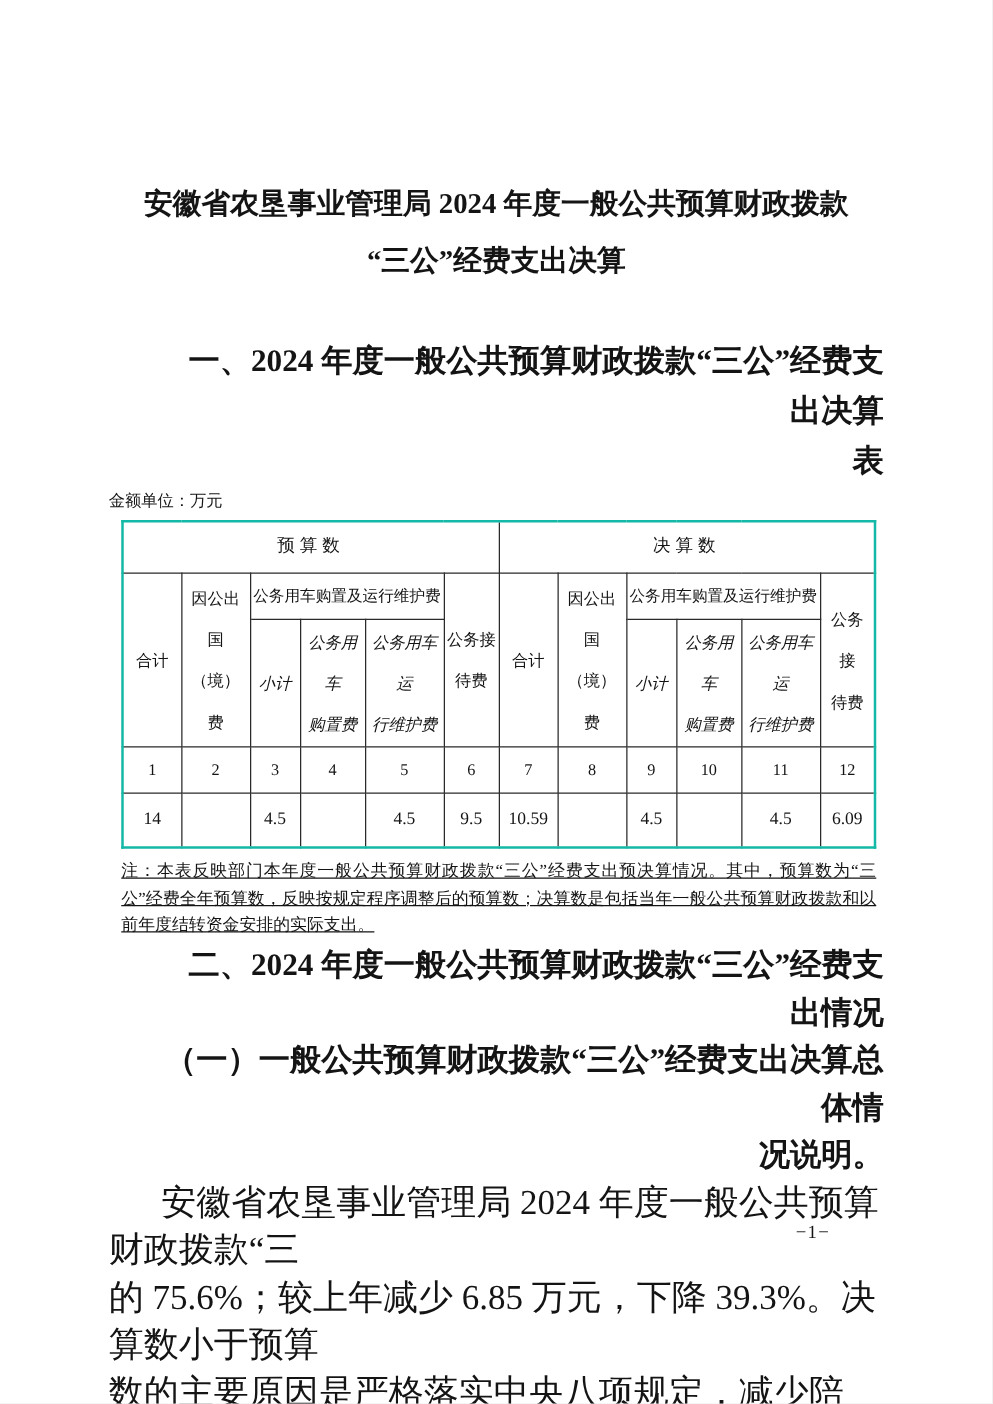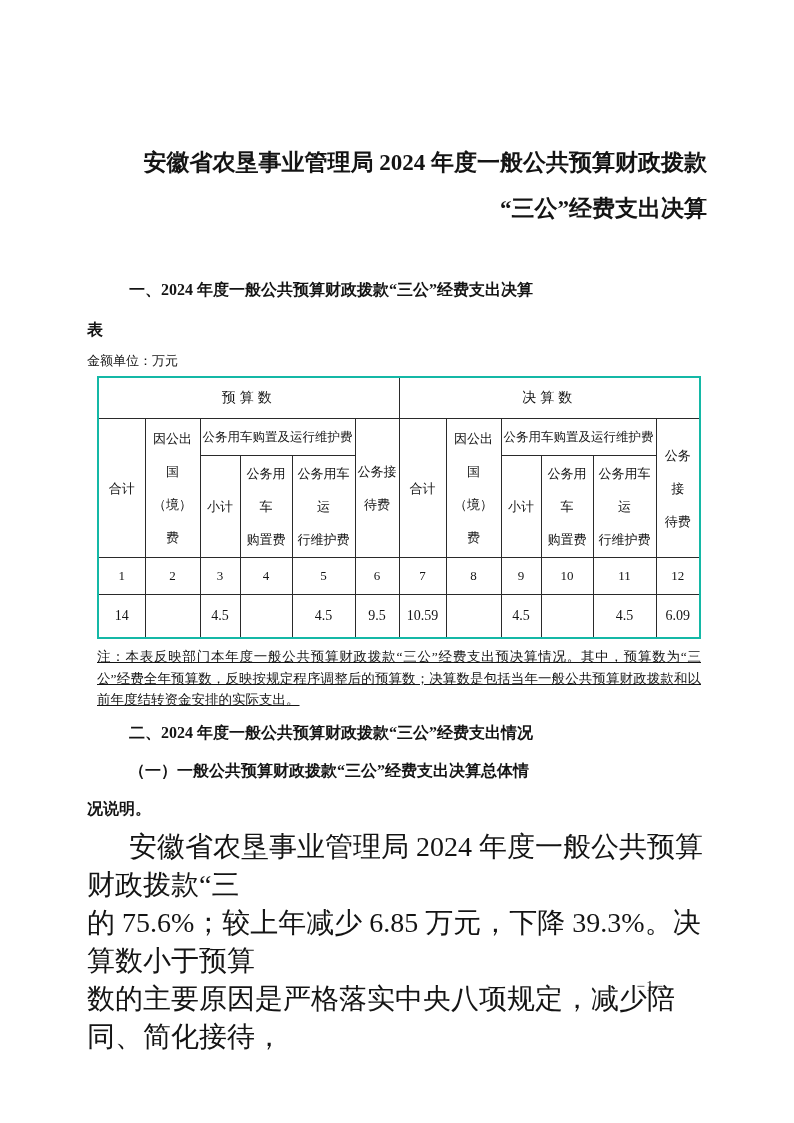--- a/index.html
+++ b/index.html
@@ -8,24 +8,24 @@
     width:794px;height:1123px;
     margin:0 auto;
     background:#ffffff;
     color:#141414;
     font-family:"Liberation Serif","DejaVu Serif",serif;
     box-sizing:border-box;
     padding:140px 87px 0 87px;
     overflow:hidden;
   }
   
-  .doc-title{font-weight:bold;font-size:23px;line-height:46px;text-align:right;}
+  .doc-title{font-weight:bold;font-size:23px;line-height:46px;text-align:center;}
   .tl{display:block;}
   
-  .heading{font-weight:bold;font-size:16px;line-height:38px;text-align:left;}
+  .heading{font-weight:bold;font-size:25px;line-height:38px;text-align:right;}
   .heading.s1{margin-top:38px;line-height:40px;}
   .heading.s2{margin-top:3px;}
   .ln{display:block;}
   .ln.first{text-indent:42px;}
   .body-par{font-size:28px;line-height:38px;}
   
   .unit-note{margin-top:2px;text-align:left;font-size:13px;line-height:18px;}
   
   table.fin{
     border-collapse:collapse;table-layout:fixed;
@@ -35,21 +35,21 @@
   table.fin td{
     border:1px solid #2a2a2a;
     text-align:center;vertical-align:middle;
     font-size:13px;line-height:33px;
     padding:1px 2px;white-space:pre-line;
     overflow:hidden;
   }
   tr.grp td{height:38px;font-size:14px;letter-spacing:4px;line-height:38px;}
   tr.hd td{height:36px;}
   tr.hd td.vgrp{font-size:12.5px;white-space:nowrap;letter-spacing:0;padding:0;}
-  tr.sub td{height:73px;}
+  tr.sub td{height:73px;font-style:italic;}
   tr.num td{height:34px;line-height:34px;}
   tr.val td{height:40px;font-size:14px;line-height:40px;font-family:Liberation Serif, serif;}
   
   .table-note{
     margin-top:7px;margin-left:10px;width:604px;
     font-size:13.5px;line-height:21.5px;
     text-align:justify;
     text-decoration:underline;
   }
   

